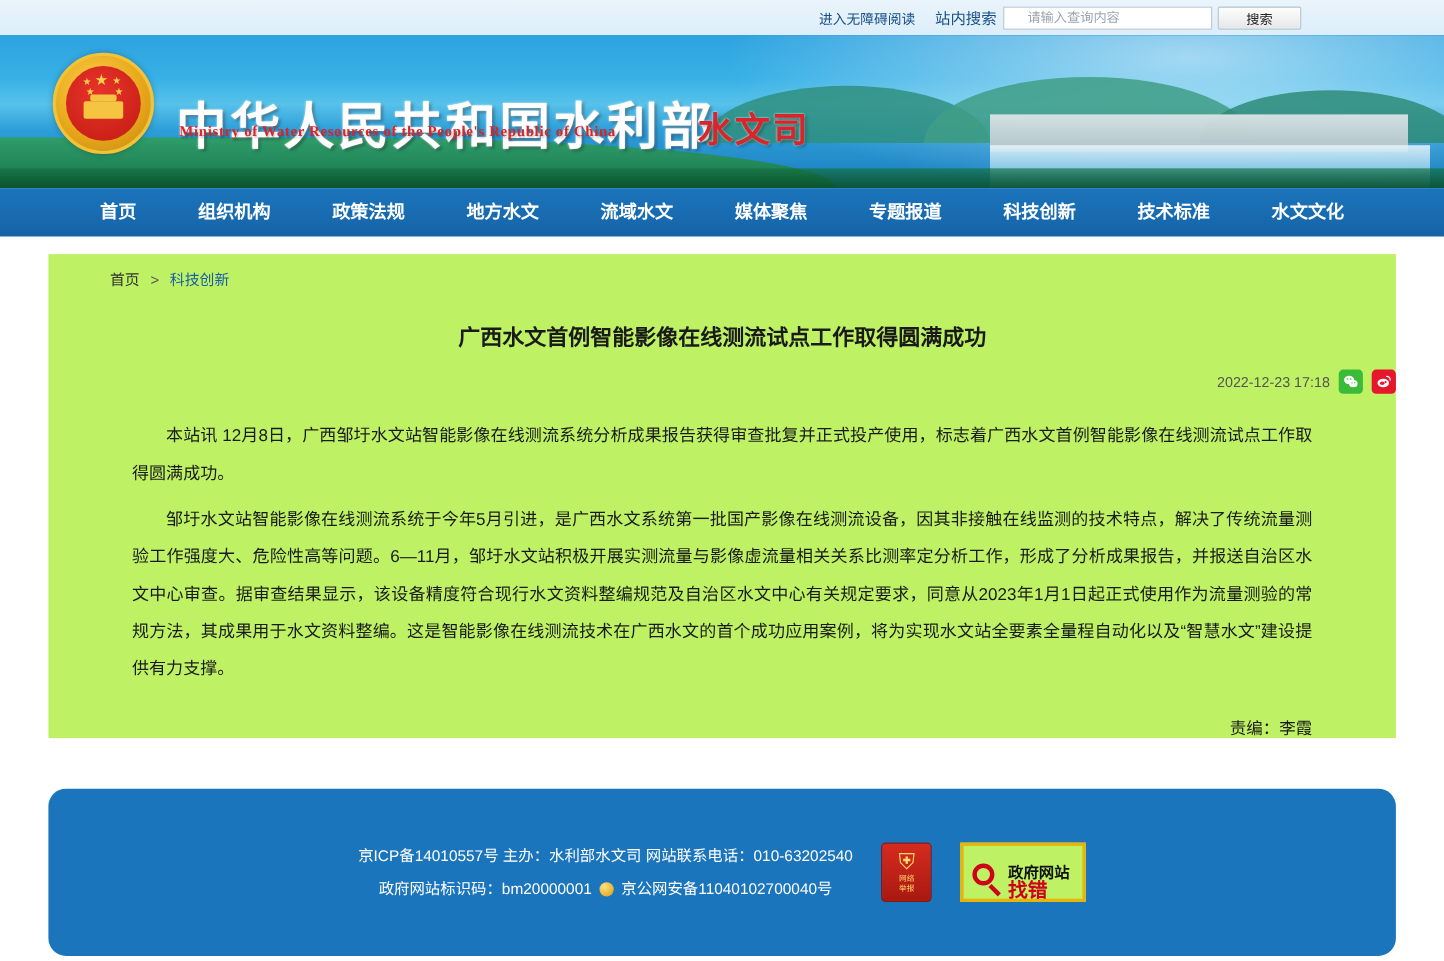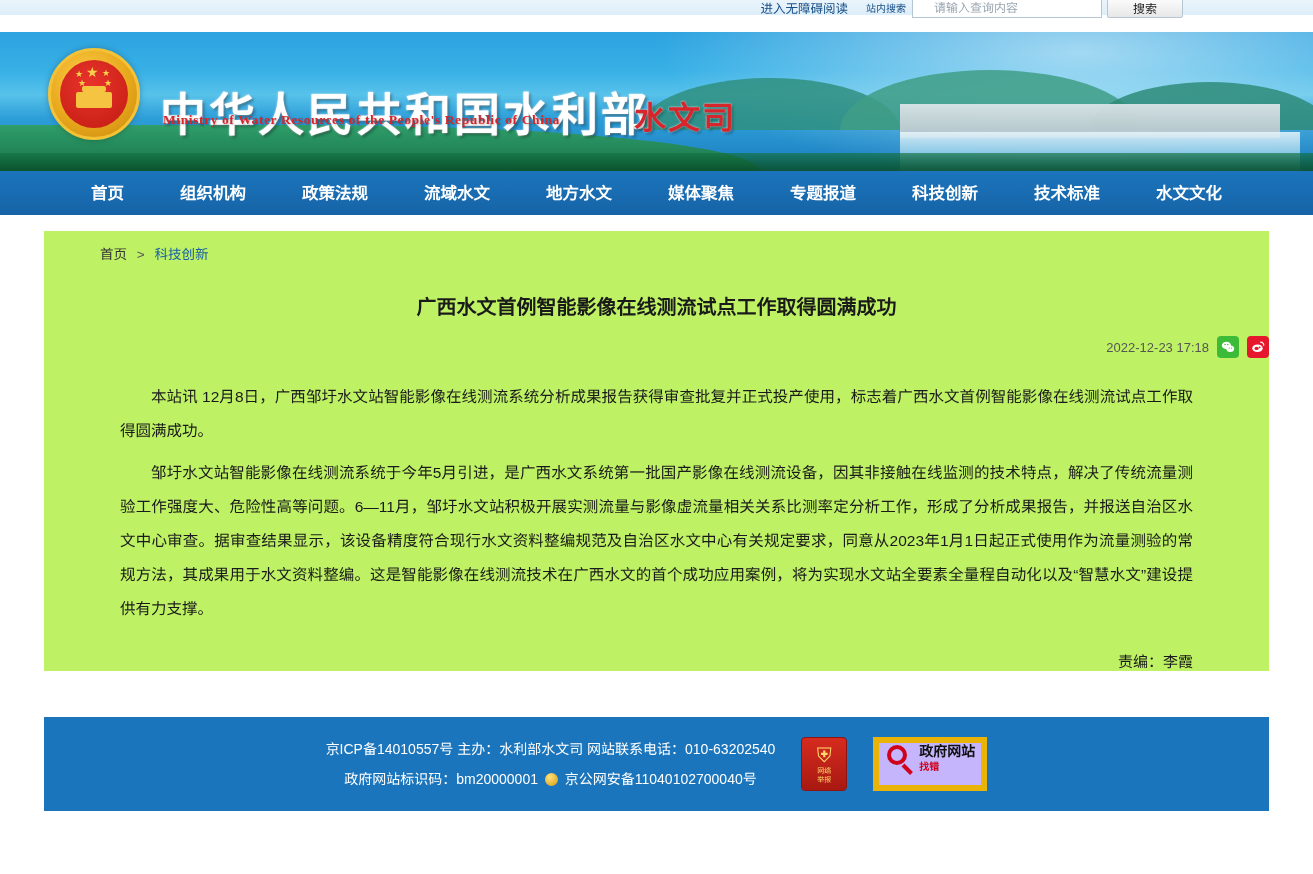--- a/index.html
+++ b/index.html
@@ -10,39 +10,39 @@
     font-family: "Liberation Sans", "DejaVu Sans", sans-serif;
     background: #ffffff;
     overflow: hidden;
     position: relative;
   }
 
   
   .topbar {
     position: absolute;
     top: 0; left: 0; right: 0;
-    height: 15px;
+    height: 32px;
     background: linear-gradient(#eaf4fb, #dceefa);
     display: flex;
     align-items: center;
     justify-content: flex-end;
     padding-right: 130px;
     font-size: 12.5px;
     color: #1a4c85;
   }
   .topbar .acc-link {
     color: #184f86;
     text-decoration: none;
     margin-right: 18px;
     cursor: pointer;
   }
   .topbar .search-label {
     color: #184f86;
     margin-right: 6px;
-    font-size: 10px;
+    font-size: 14px;
   }
   .topbar input.search-box {
     width: 190px;
     height: 21px;
     border: 1px solid #b7c6d4;
     background: #fff;
     font-size: 12px;
     padding: 0 21px;
     color: #333;
     outline: none;
@@ -281,23 +281,24 @@
     margin: 24px 76px 0 0;
     text-align: right;
     font-size: 15px;
     color: #1a1a1a;
   }
 
   
   .footer {
     position: absolute;
     left: 44px; top: 717px;
-    width: 1225px; height: 94px;
+    width: 1225px; height: 152px;
     background: #1b75bc;
     color: #fff;
+    border-radius: 16px;
   }
   .footer-inner {
     display: flex;
     align-items: center;
     justify-content: center;
     height: 100%;
     gap: 26px;
   }
   .footer-text {
     font-size: 14px;
@@ -318,24 +319,24 @@
     font-size: 7px;
     line-height: 9px;
     cursor: pointer;
     border: 1px solid #8d1410;
   }
   .footer-badge-report .shield {
     font-size: 20px; color: #ffd76a; line-height: 22px;
   }
   .footer-badge-gov {
     width: 114px; height: 54px;
-    background: #c4b5fd;
-    border: 6px solid #eab308;
-    display: flex;
-    align-items: flex-start;
+    background: #bef264;
+    border: 3px solid #eab308;
+    display: flex;
+    align-items: flex-end;
     gap: 4px;
     padding: 0 6px;
     cursor: pointer;
   }
   .footer-badge-gov .mag {
     width: 30px; height: 34px;
     position: relative;
     flex: 0 0 auto;
   }
   .footer-badge-gov .mag .circle {
@@ -346,21 +347,21 @@
   }
   .footer-badge-gov .mag .handle {
     position: absolute; left: 18px; top: 20px;
     width: 12px; height: 4px;
     background: #d0021b;
     transform: rotate(45deg);
     transform-origin: left center;
   }
   .footer-badge-gov .gtxt { line-height: 16px; }
   .footer-badge-gov .g1 { color: #111; font-size: 14px; font-weight: bold; }
-  .footer-badge-gov .g2 { color: #d0021b; font-size: 10px; font-weight: bold; }
+  .footer-badge-gov .g2 { color: #d0021b; font-size: 18px; font-weight: bold; }
   .footer-gold-dot {
     display: inline-block;
     width: 13px; height: 13px;
     border-radius: 50%;
     background: radial-gradient(circle at 35% 30%, #ffe27a, #d79a12);
     vertical-align: -2px;
     margin: 0 3px;
   }
 </style>
 </head>
@@ -398,22 +399,22 @@
 
   <div class="site-title">中华人民共和国水利部</div>
   <div class="site-title-en">Ministry of Water Resources of the People's Republic of China</div>
   <div class="dept-title">水文司</div>
 </div>
 
 <nav class="nav">
   <a>首页</a>
   <a>组织机构</a>
   <a>政策法规</a>
+  <a>地方水文</a>
   <a>流域水文</a>
-  <a>地方水文</a>
   <a>媒体聚焦</a>
   <a>专题报道</a>
   <a>科技创新</a>
   <a>技术标准</a>
   <a>水文文化</a>
 </nav>
 
 <div class="page">
 
   <div class="breadcrumb">

